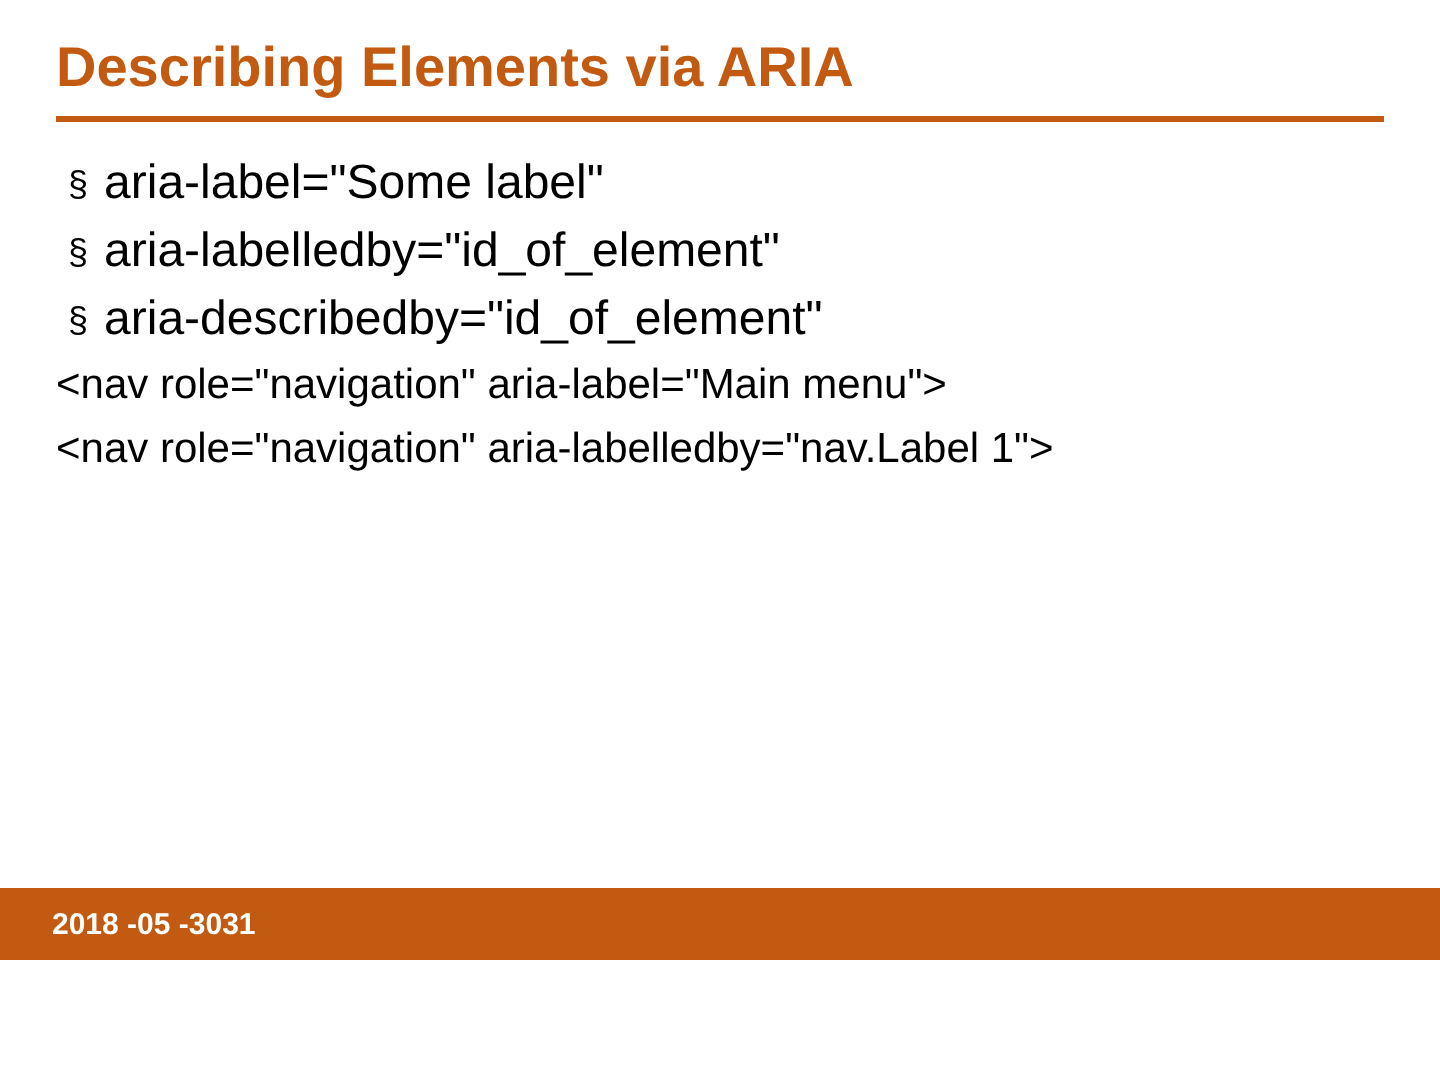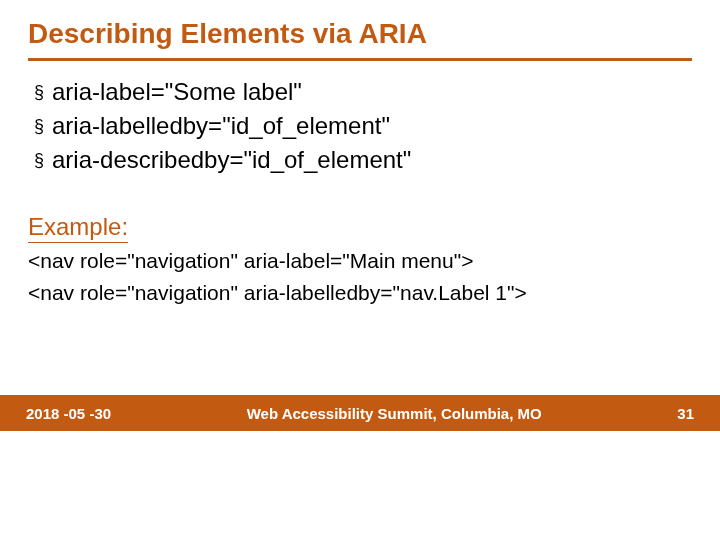--- a/index.html
+++ b/index.html
@@ -5,21 +5,21 @@
   * { margin: 0; padding: 0; box-sizing: border-box; }
   html, body { width: 720px; height: 540px; }
   body {
     font-family: Arial, Helvetica, sans-serif;
     background: #fff;
     position: relative;
     overflow: hidden;
   }
   .slide {
     width: 720px;
-    height: 431px;
+    height: 480px;
     position: relative;
     padding: 18px 28px 12px 28px;
   }
   .title {
     font-size: 28px;
     font-weight: bold;
     color: #c35a12;
     padding-bottom: 6px;
   }
   .title-underline {
@@ -95,24 +95,22 @@
     <div class="bullet-item">
       <span class="bullet-icon">§</span>
       <span class="bullet-text">aria-labelledby="id_of_element"</span>
     </div>
     <div class="bullet-item">
       <span class="bullet-icon">§</span>
       <span class="bullet-text">aria-describedby="id_of_element"</span>
     </div>
   </div>
 
-  <div class="example-heading">Example:</div>
 
   <div class="code-line">&lt;nav role="navigation" aria-label="Main menu"&gt;</div>
   <div class="code-line">&lt;nav role="navigation" aria-labelledby="nav.Label 1"&gt;</div>
 
   <div class="footer">
     <div class="footer-date">2018 -05 -30</div>
-    <div class="footer-center">Web Accessibility Summit, Columbia, MO</div>
     <div class="footer-page">31</div>
   </div>
 
 </div>
 
 </body></html>

